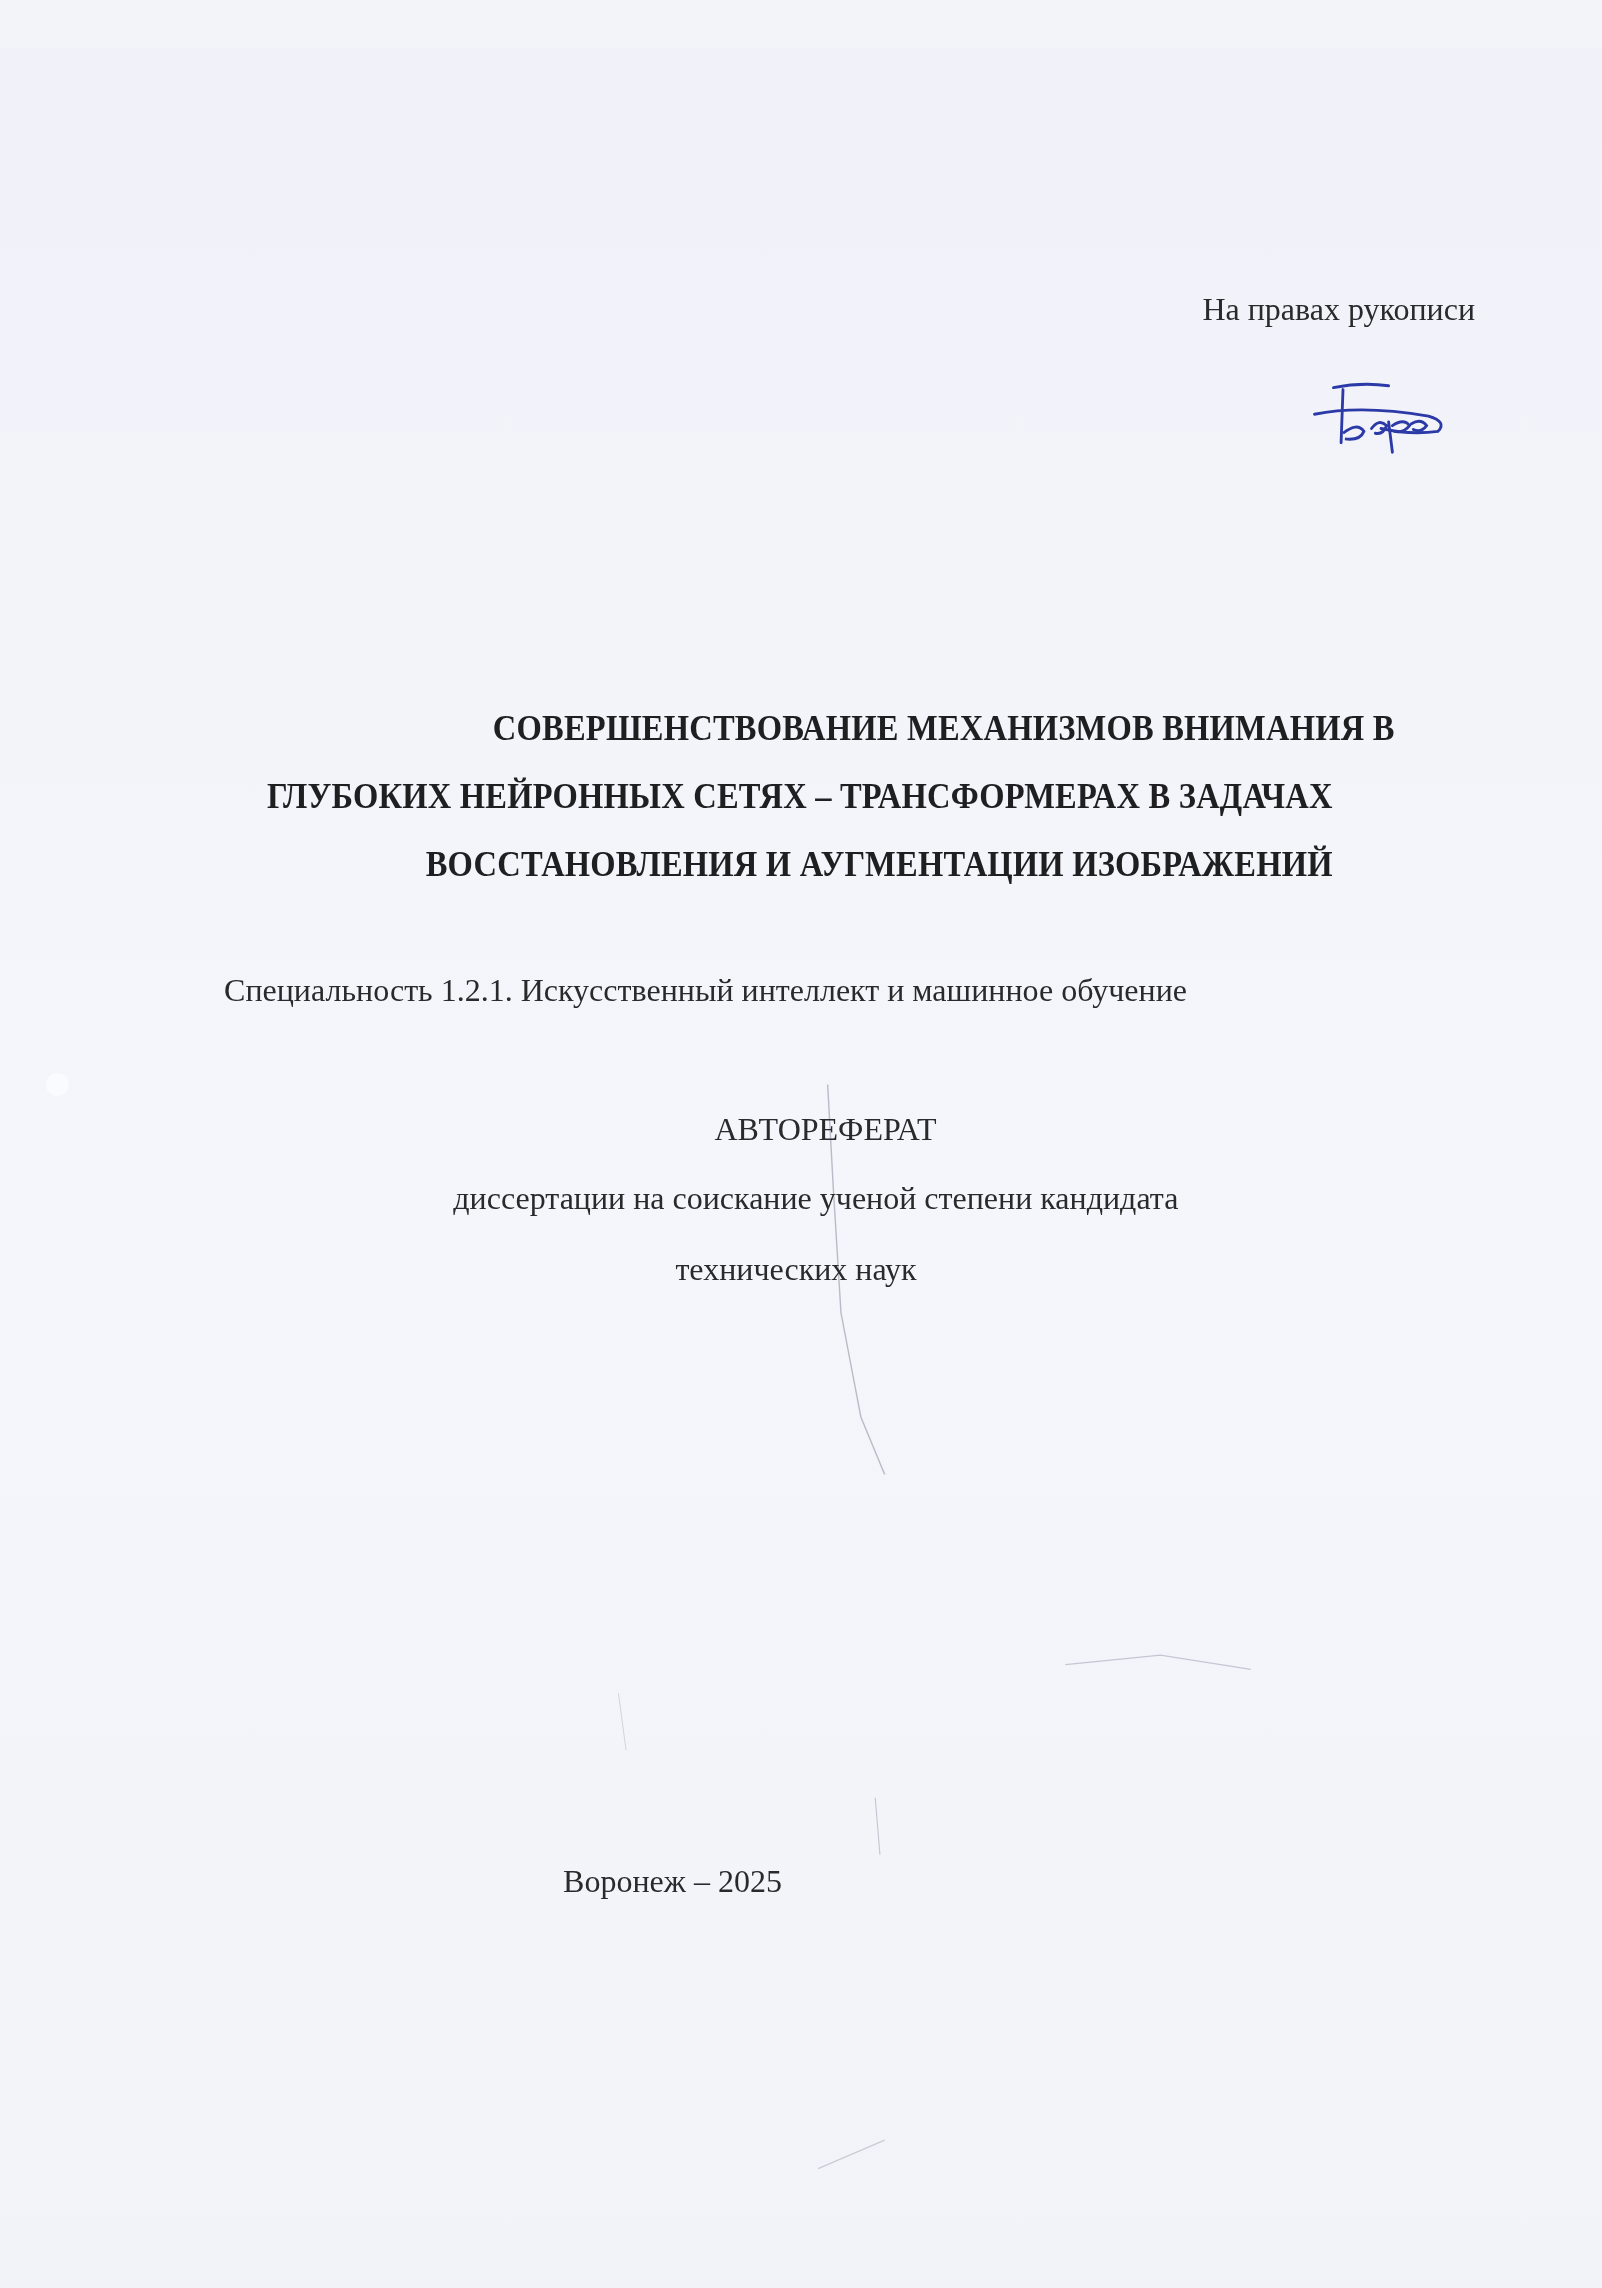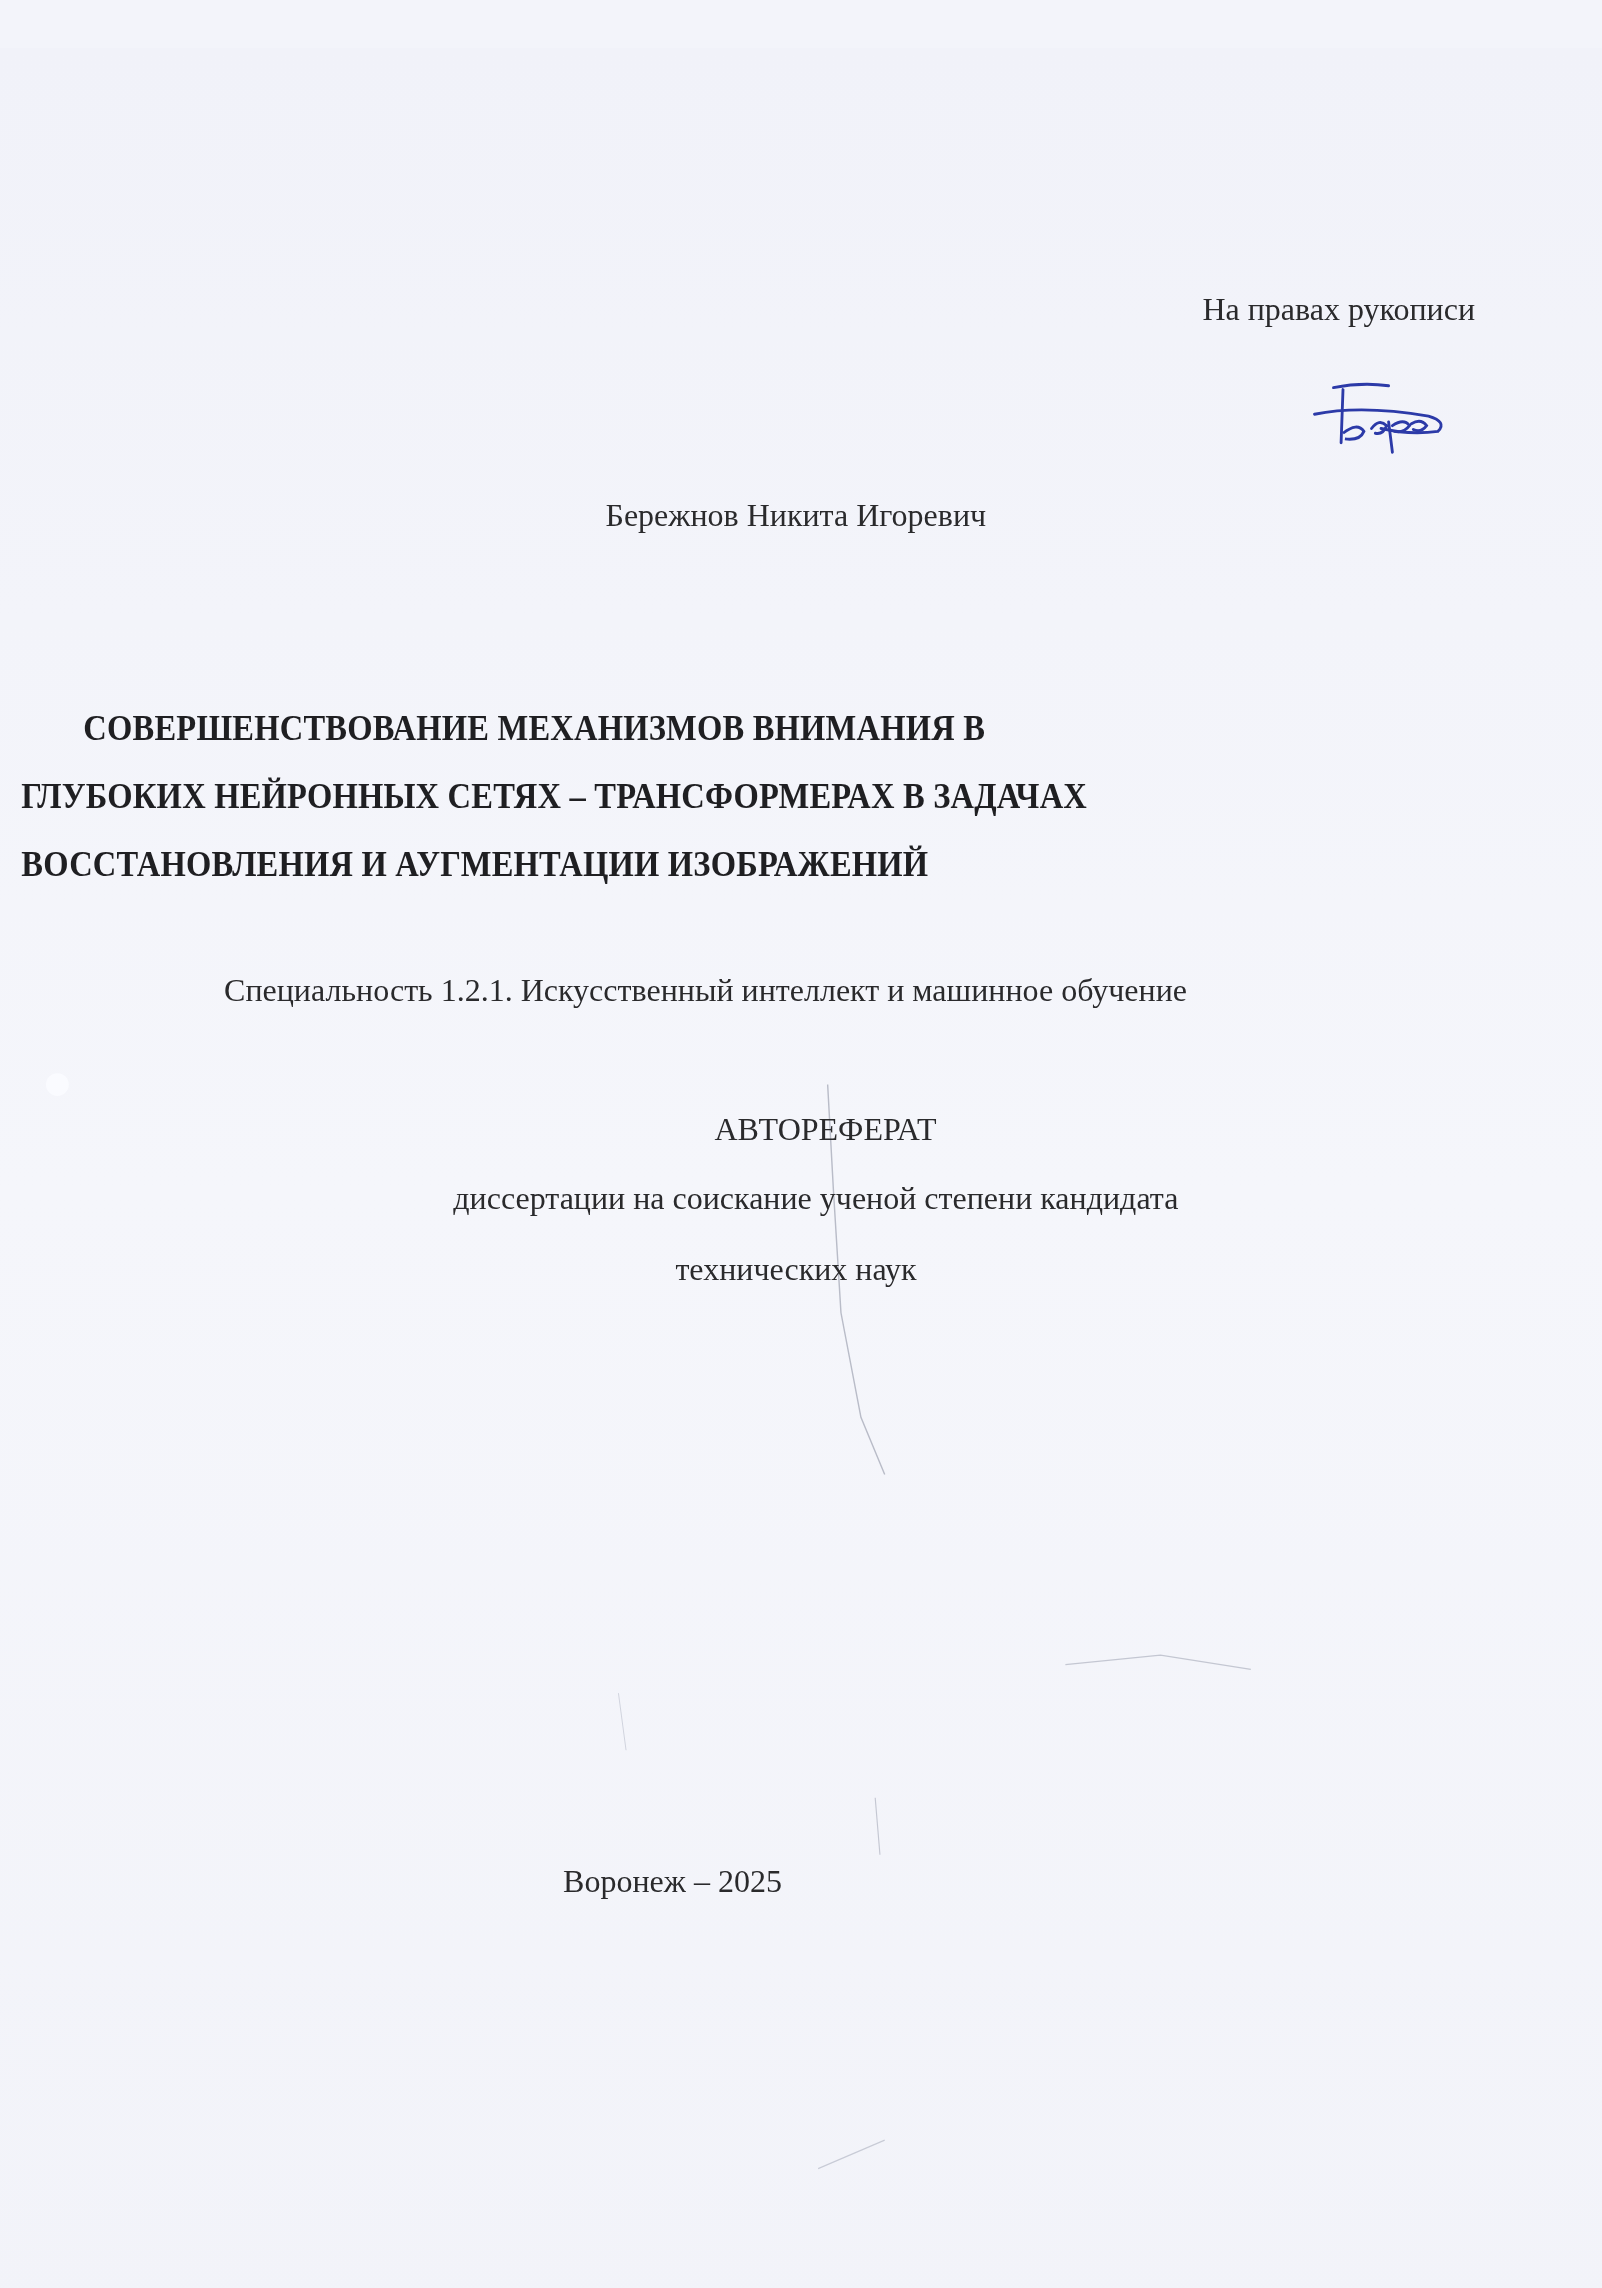--- a/index.html
+++ b/index.html
@@ -14,21 +14,21 @@
     }
     .page {
       position: absolute; left: 0; top: 0; width: 1603px; height: 2288px;
       background: linear-gradient(180deg, #f1f2f9 0%, #f5f6fb 50%, #f2f3f9 100%);
       margin-top: 48px;
     }
     .txt { position: absolute; white-space: nowrap; }
     .rights { right: 128px; top: 243px; font-size: 32px; }
     .author { left: 0; width: 1603px; text-align: center; top: 449px; font-size: 32px; padding-left: 0; }
     .author span { position: relative; left: -5.7px; }
-    .title-block { position: absolute; left: 0; top: 647px; width: 1410px; text-align: left; }
+    .title-block { position: absolute; left: 0; top: 647px; width: 1410px; text-align: right; }
     .title-line {
       display: block; font-weight: bold; font-size: 35px; letter-spacing: 0.2px;
       transform: scaleX(0.93); line-height: 68px; color: #1f1f22;
     }
     .l1 { position: relative; left: 34px; }
     .l2 { position: relative; left: -28.5px; }
     .l3 { position: relative; left: -28.5px; }
     .spec { left: 0; width: 1351px; text-align: center; top: 924px; font-size: 32px; }
     .spec span { position: relative; left: 30px; }
     .abs-head { left: 0; width: 1603px; text-align: center; top: 1063px; font-size: 32px; }
@@ -58,21 +58,20 @@
   <div class="txt rights">На правах рукописи</div>
 
   <svg class="signature" viewBox="0 0 160 90">
     <path d="M30 12 Q60 6 88 10" stroke="#2c3aa8" stroke-width="3" fill="none" stroke-linecap="round"></path>
     <path d="M40 14 L38 70" stroke="#2c3aa8" stroke-width="3" fill="none" stroke-linecap="round"></path>
     <path d="M10 40 Q60 30 130 42 Q150 48 140 58 Q110 62 80 55" stroke="#2c3aa8" stroke-width="3" fill="none" stroke-linecap="round"></path>
     <path d="M40 60 Q55 48 62 58 Q58 68 42 66" stroke="#2c3aa8" stroke-width="3" fill="none"></path>
     <path d="M70 55 Q78 44 86 52 Q82 62 74 60 M88 48 L92 80 M92 52 Q104 44 110 52 Q104 60 94 58 M112 50 Q122 44 128 52 Q122 60 114 56" stroke="#2c3aa8" stroke-width="3" fill="none" stroke-linecap="round"></path>
   </svg>
 
-  <div class="txt author"><span>Бережнов Никита Игоревич</span></div>
 
   <div class="title-block">
     <span class="title-line l1">СОВЕРШЕНСТВОВАНИЕ МЕХАНИЗМОВ ВНИМАНИЯ В</span>
     <span class="title-line l2">ГЛУБОКИХ НЕЙРОННЫХ СЕТЯХ – ТРАНСФОРМЕРАХ В ЗАДАЧАХ</span>
     <span class="title-line l3">ВОССТАНОВЛЕНИЯ И АУГМЕНТАЦИИ ИЗОБРАЖЕНИЙ</span>
   </div>
 
   <div class="txt spec"><span>Специальность 1.2.1. Искусственный интеллект и машинное обучение</span></div>
 
   <div class="txt abs-sub"><span>диссертации на соискание ученой степени кандидата</span></div>

